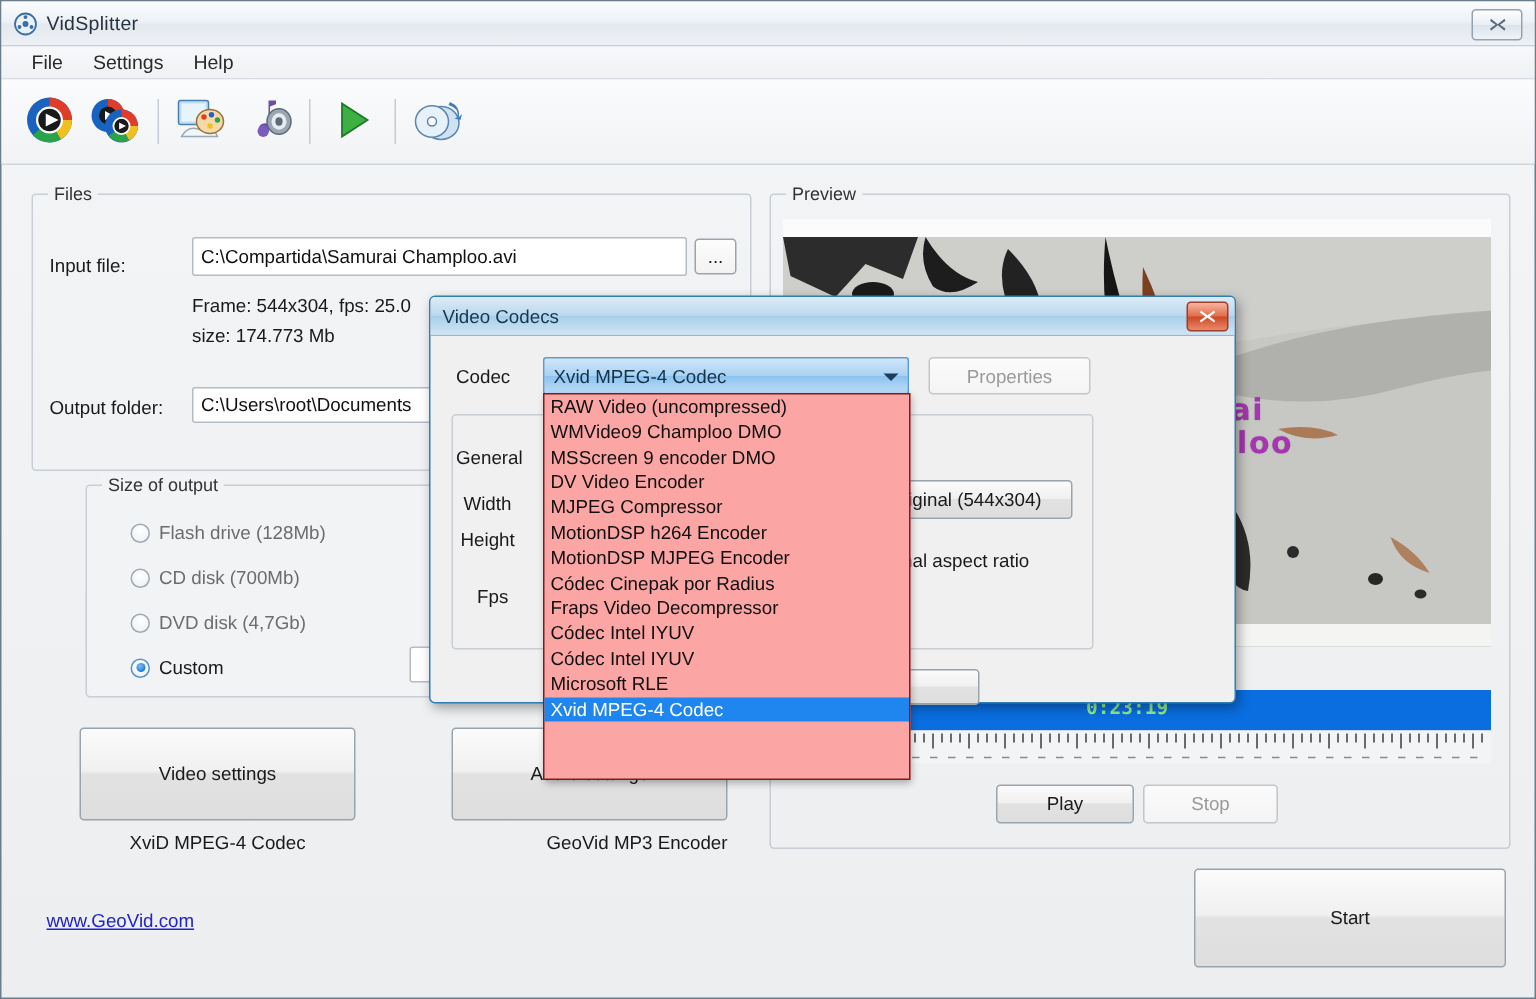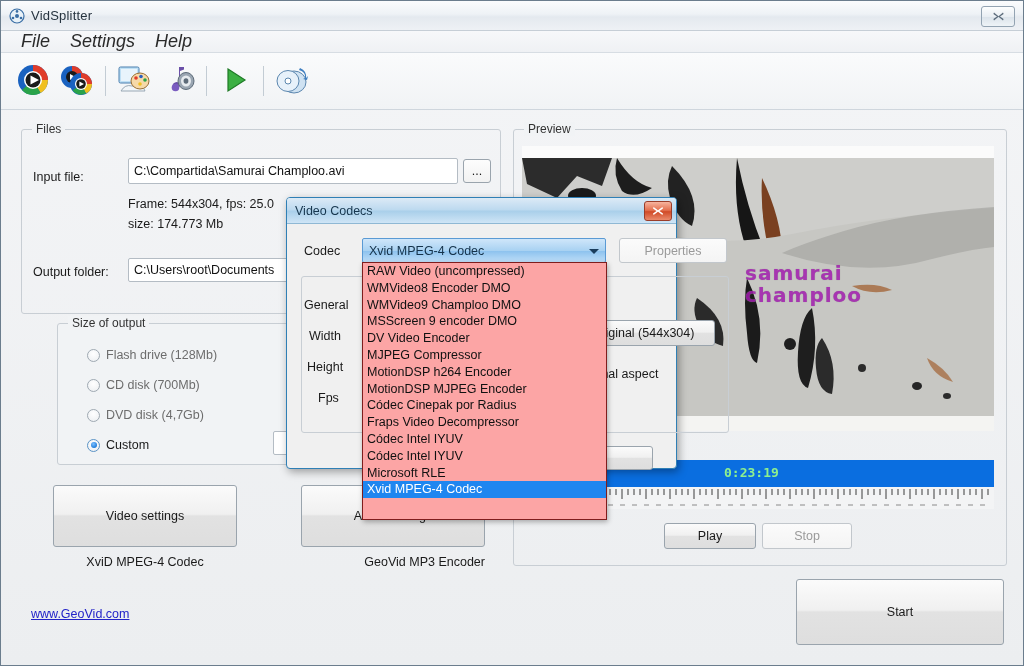--- a/index.html
+++ b/index.html
@@ -24,21 +24,21 @@
     border:1px solid #93a3b2;border-radius:3px;
     background:linear-gradient(180deg,#fdfefe 0%,#e9eef3 50%,#dbe3ea 52%,#eef3f7 100%);
     display:flex;align-items:center;justify-content:center;}
   .tb-close svg{display:block}
 
   
   .menubar{position:absolute;left:0;top:30px;width:100%;height:22px;
     background:linear-gradient(180deg,#f7f8fa 0%,#eff1f4 100%);
     border-bottom:1px solid #d7dde3;box-sizing:border-box;
     display:flex;align-items:center;padding-left:10px;}
-  .menuitem{padding:2px 10px;color:#2a2a2a;font-size:18px;font-style:italic;}
+  .menuitem{padding:2px 10px;color:#2a2a2a;font-size:13px;}
 
   
   .toolbar{position:absolute;left:0;top:52px;width:100%;height:57px;
     background:linear-gradient(180deg,#fafbfc 0%,#f1f3f5 100%);
     border-bottom:1px solid #cfd6dd;box-sizing:border-box;
     display:flex;align-items:center;padding-left:10px;}
   .tool{width:44px;height:46px;display:flex;align-items:center;justify-content:center;}
   .tsep{width:1px;height:30px;background:#c3ccd4;margin:0 6px;}
 
   
@@ -325,53 +325,52 @@
       </g>
     </svg>
   </div>
 
   <div class="btn" style="left:663px;top:522px;width:92px;height:26px;text-align:center;">Play</div>
   <div class="btn dis" style="left:761px;top:522px;width:90px;height:26px;">Stop</div>
 
   <div class="link" style="left:30px;top:606px;">www.GeoVid.com</div>
   <div class="btn" style="left:795px;top:578px;width:208px;height:66px;">Start</div>
 
-  <div class="dlg" style="left:285px;top:196px;width:391px;height:272px;">
+  <div class="dlg" style="left:285px;top:196px;width:538px;height:272px;">
     <div class="dlg-tb">
       <span class="dlg-title">Video Codecs</span>
       <div class="dlg-x">
         <svg width="12" height="10" viewBox="0 0 12 10">
           <path d="M1.6 1 L6 4.2 L10.4 1 L11 2.4 L7.5 5 L11 7.6 L10.4 9 L6 5.8 L1.6 9 L1 7.6 L4.5 5 L1 2.4 Z" fill="#fff"></path>
         </svg>
       </div>
     </div>
     <div class="dlg-body">
       <div class="lbl" style="left:17px;top:20px;">Codec</div>
       <div class="combo" style="left:75px;top:14px;width:244px;height:25px;">
         <span>Xvid MPEG-4 Codec</span>
         <span class="arrow"></span>
       </div>
       <div class="btn dis" style="left:332px;top:14px;width:108px;height:25px;">Properties</div>
 
       <div class="inner-group" style="left:14px;top:52px;width:426px;height:155px;"></div>
 
       <div class="lbl" style="left:17px;top:74px;">General</div>
       <div class="lbl" style="left:22px;top:105px;">Width</div>
-      <div class="lbl" style="left:20px;top:136px;">Height</div>
+      <div class="lbl" style="left:20px;top:129px;">Height</div>
       <div class="lbl" style="left:31px;top:167px;text-align:right;">Fps</div>
 
       <div class="btn" style="left:284px;top:96px;width:144px;height:26px;">Original (544x304)</div>
       <div class="lbl" style="left:288px;top:143px;">Original aspect ratio</div>
 
       <div class="btn" style="left:304px;top:222px;width:62px;height:24px;"></div>
     </div>
 
     <div class="dropdown" style="left:75px;top:64px;width:245px;height:258px;">
       <div class="dd-item">RAW Video (uncompressed)</div>
-      <div class="dd-item">WMVideo8 Encoder DMO</div>
       <div class="dd-item">WMVideo9 Champloo DMO</div>
       <div class="dd-item">MSScreen 9 encoder DMO</div>
       <div class="dd-item">DV Video Encoder</div>
       <div class="dd-item">MJPEG Compressor</div>
       <div class="dd-item">MotionDSP h264 Encoder</div>
       <div class="dd-item">MotionDSP MJPEG Encoder</div>
       <div class="dd-item">Códec Cinepak por Radius</div>
       <div class="dd-item">Fraps Video Decompressor</div>
       <div class="dd-item">Códec Intel IYUV</div>
       <div class="dd-item">Códec Intel IYUV</div>

